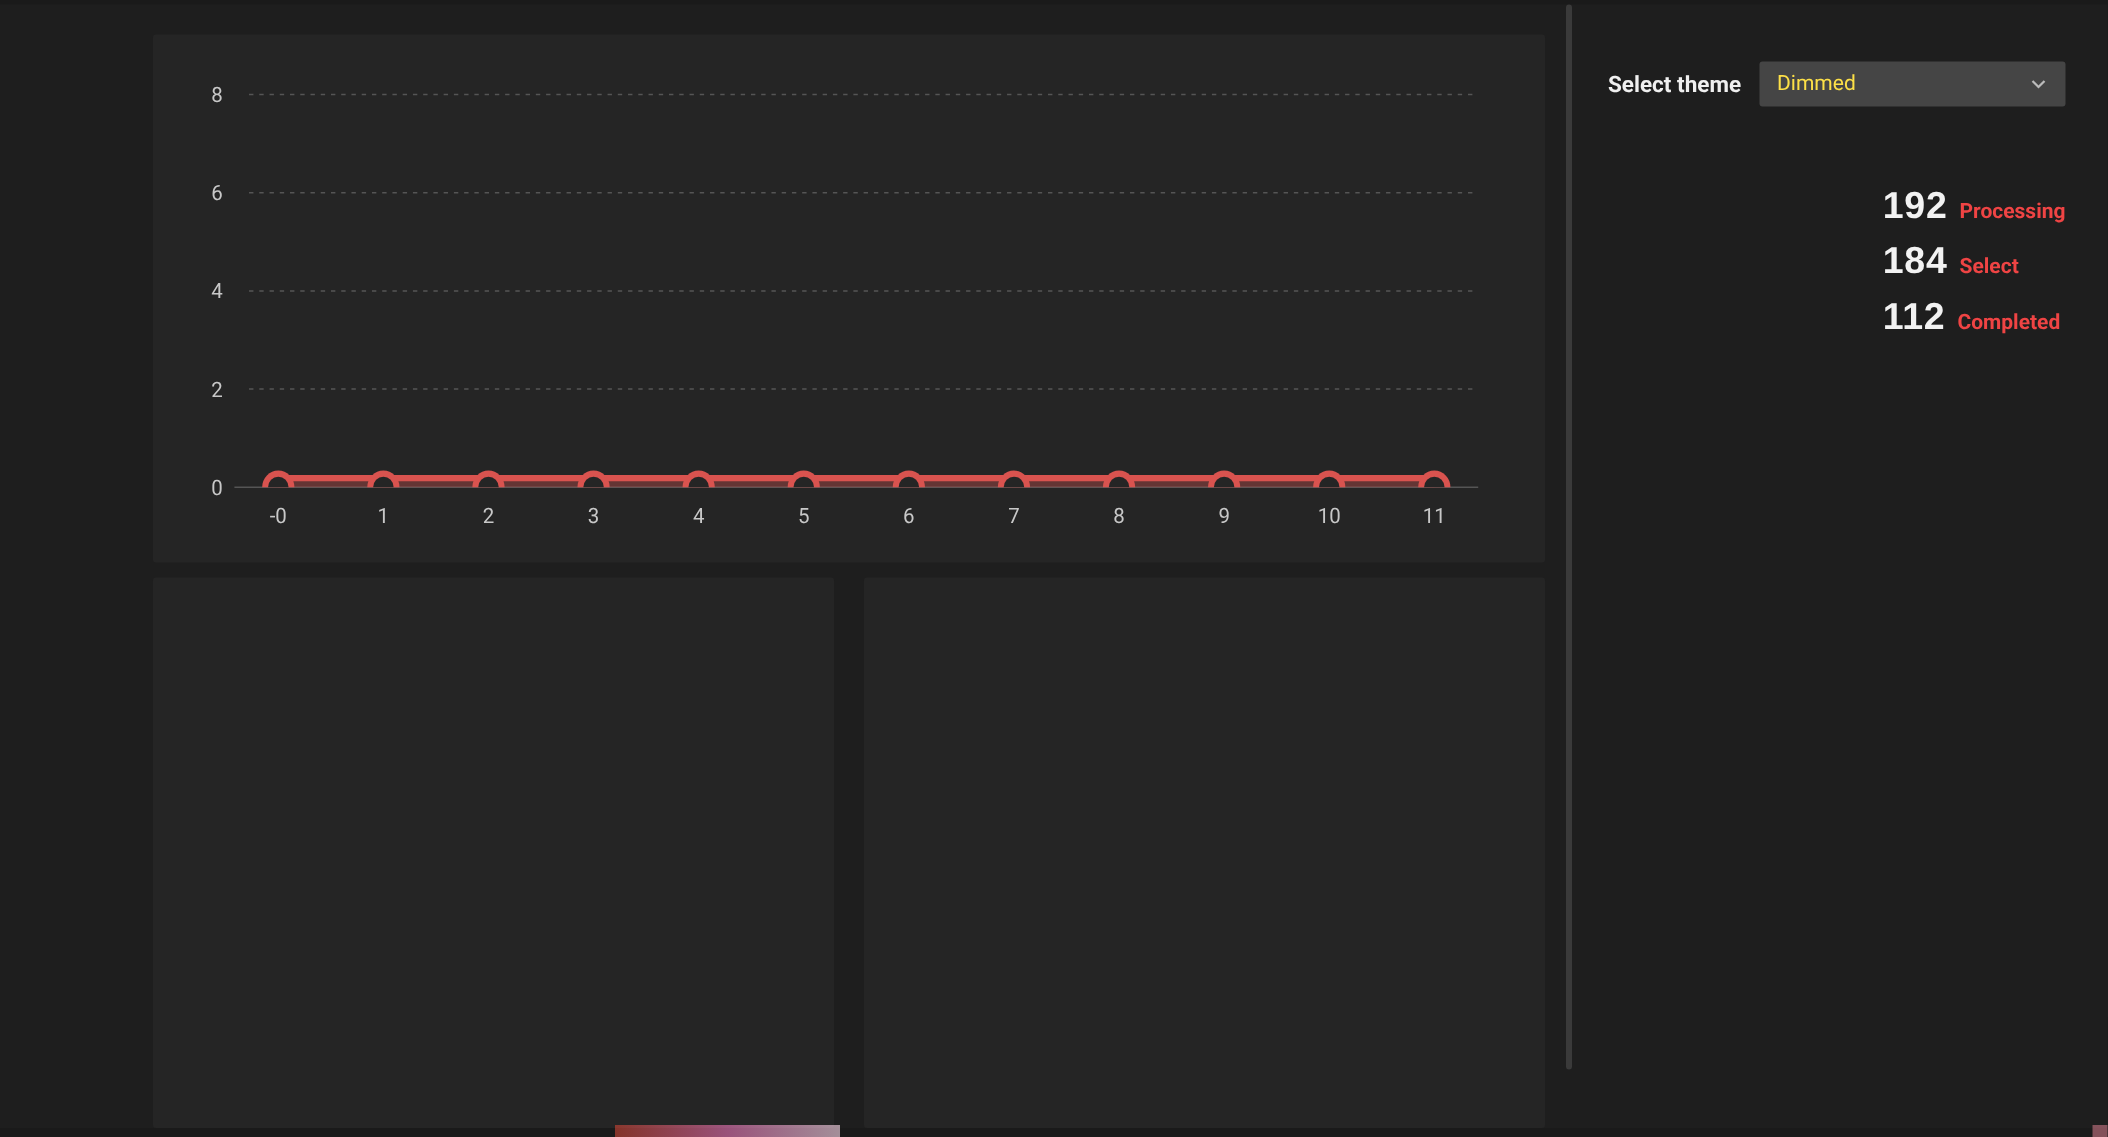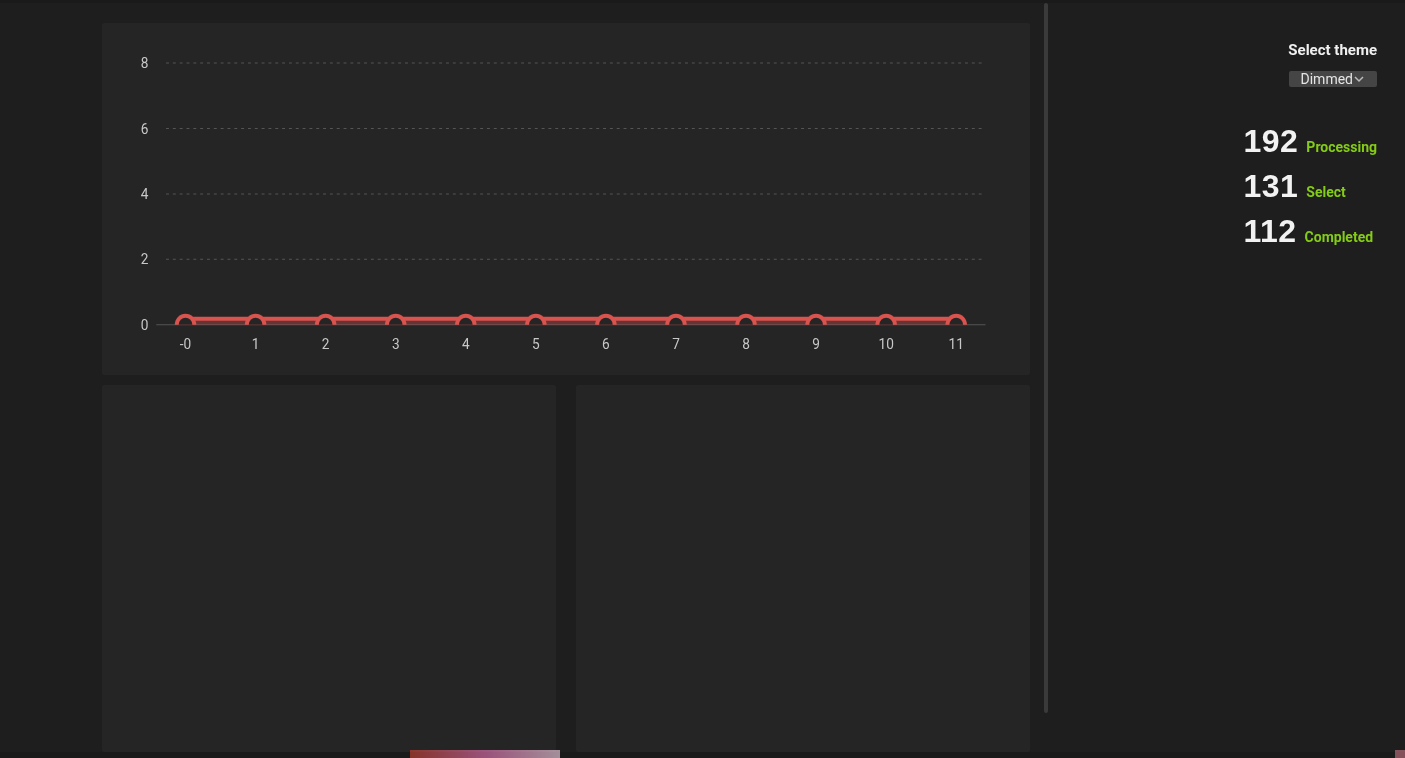--- a/index.html
+++ b/index.html
@@ -130,70 +130,69 @@
   .sidebar {
     width: 355px;
     flex: 0 0 355px;
     background: #1e1e1e;
     padding: 38px 28px 20px 22px;
     position: relative;
   }
 
   .theme-row {
     display: flex;
-    align-items: flex-end;
+    align-items: center;
     gap: 12px;
-    flex-direction: column;
   }
   .theme-label {
     font-weight: 700;
     font-size: 15px;
     color: #f0f0f0;
     white-space: nowrap;
   }
   .theme-select {
     flex: 1;
     height: 30px;
     background: #454545;
     border-radius: 2px;
     display: flex;
     align-items: center;
     justify-content: space-between;
     padding: 0 12px;
     font-size: 14px;
-    color: #e5e5e5;
+    color: #fde047;
   }
   .theme-select svg { stroke: #bbb; }
 
   .stats {
     position: absolute;
     top: 120px;
     right: 28px;
     display: flex;
     flex-direction: column;
     gap: 8px;
   }
   .stat-line {
     display: flex;
     align-items: baseline;
     gap: 8px;
     text-align: right;
   }
   .stat-num {
-    font-size: 32px;
+    font-size: 25px;
     font-weight: 800;
     letter-spacing: .5px;
     color: #f2f2f2;
     font-family: Arial Black, Arial, sans-serif;
     margin-left: 32px;
   }
   .stat-lbl {
     font-size: 14px;
     font-weight: 700;
-    color: #84cc16;
+    color: #ef4444;
   }
 
   
   .under-edge {
     position: absolute;
     bottom: 0;
     height: 8px;
   }
   .ue1 { left: 410px; width: 150px;
     background: linear-gradient(90deg,#c43,#e7b,#fde); opacity:.6; }
@@ -300,21 +299,21 @@
           </svg>
       </div>
     </div>
 
     <div class="stats">
       <div class="stat-line">
         <span class="stat-num">192</span>
         <span class="stat-lbl">Processing</span>
       </div>
       <div class="stat-line">
-        <span class="stat-num">131</span>
+        <span class="stat-num">184</span>
         <span class="stat-lbl">Select</span>
       </div>
       <div class="stat-line">
         <span class="stat-num">112</span>
         <span class="stat-lbl">Completed</span>
       </div>
     </div>
   </div>
 
 </div>

